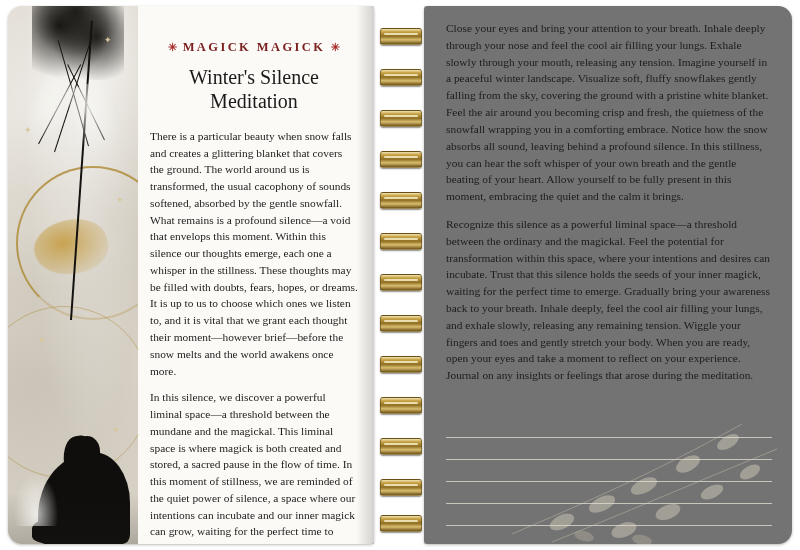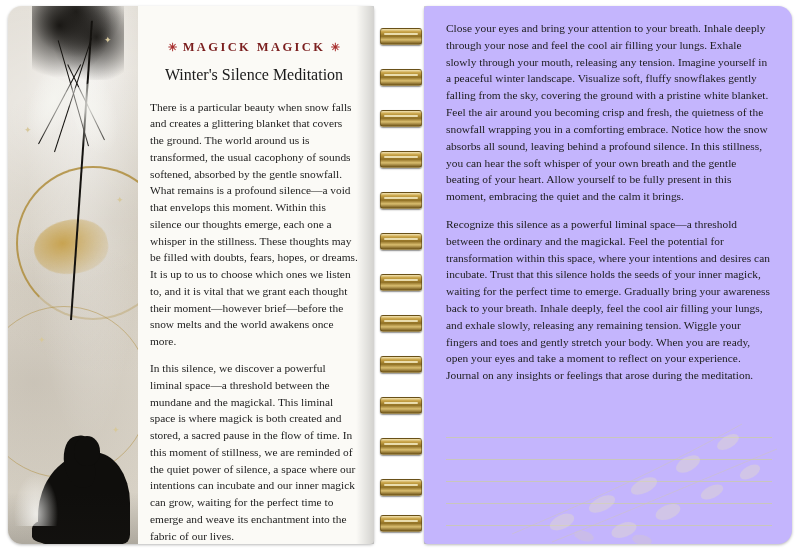--- a/index.html
+++ b/index.html
@@ -169,21 +169,21 @@
     white-space: nowrap;
   }
   .kicker .star {
     color: #a8302f;
     font-size: 11px;
     letter-spacing: 0;
   }
   .title {
     text-align: center;
     font-family: "Liberation Serif", serif;
-    font-size: 16px;
+    font-size: 20px;
     line-height: 1.22;
     color: #1a1a1a;
     margin: 0 0 14px 0;
     font-weight: normal;
   }
   .body-p {
     font-family: "Liberation Serif", serif;
     font-size: 11.4px;
     line-height: 1.47;
     color: #1c1c1c;
@@ -191,21 +191,21 @@
     text-align: left;
   }
 
   
   .page-right {
     position: absolute;
     left: 424px;
     top: 6px;
     width: 368px;
     height: 538px;
-    background: #c4b5fd;
+    background: #737373;
     border-radius: 4px 14px 14px 4px;
     box-shadow: 0 1px 3px rgba(0,0,0,0.28);
     overflow: hidden;
   }
   .right-text {
     position: absolute;
     left: 22px;
     top: 14px;
     width: 324px;
   }

